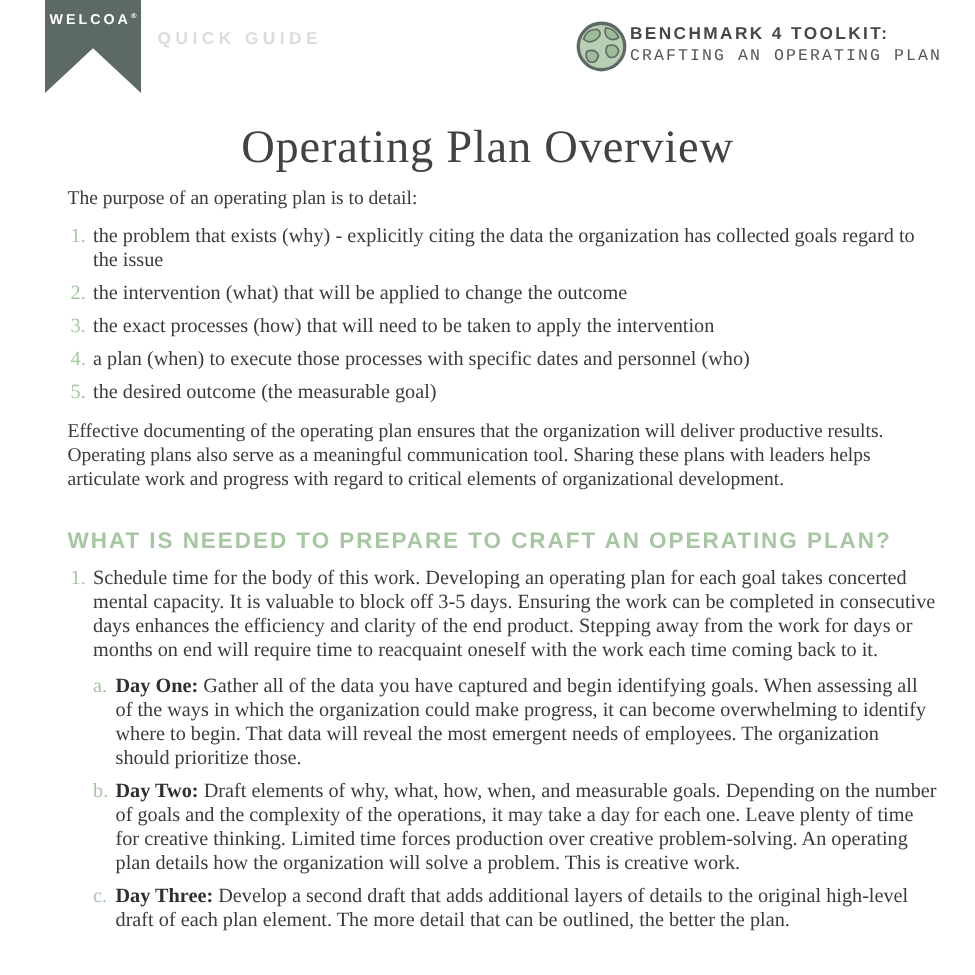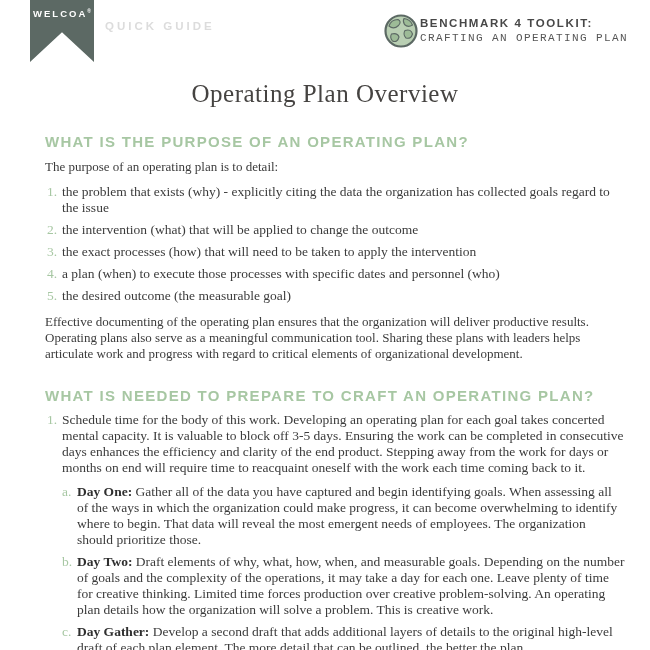--- a/index.html
+++ b/index.html
@@ -65,21 +65,21 @@
     color: #565656;
     margin-top: 2px;
   }
 
   
   .page-title {
     margin: 18px 0 0;
     text-align: center;
     font-family: "Liberation Serif", serif;
     font-weight: normal;
-    font-size: 25px;
+    font-size: 31px;
     color: #454341;
     letter-spacing: 0.5px;
   }
 
   
   .content { margin: 0 25px 0 45px; }
   .sec-heading {
     margin: 25px 0 0;
     font-family: "Liberation Sans", sans-serif;
     font-weight: bold;
@@ -149,21 +149,20 @@
         <div class="toolkit-title">BENCHMARK 4 TOOLKIT:</div>
         <div class="toolkit-subtitle">CRAFTING AN OPERATING PLAN</div>
       </div>
     </div>
   </div>
 
   <h1 class="page-title">Operating Plan Overview</h1>
 
   <div class="content">
 
-    <h2 class="sec-heading">WHAT IS THE PURPOSE OF AN OPERATING PLAN?</h2>
     <p class="body-text">The purpose of an operating plan is to detail:</p>
 
     <div class="num-list">
       <div class="num-item">
         <span class="num">1.</span>
         <span class="itm-text">the problem that exists (why) - explicitly citing the data the organization has collected goals regard to the issue</span>
       </div>
       <div class="num-item">
         <span class="num">2.</span>
         <span class="itm-text">the intervention (what) that will be applied to change the outcome</span>
@@ -196,19 +195,19 @@
         <div class="sub-item">
           <span class="letter">a.</span>
           <span class="sub-text"><span class="day-label">Day One:</span> <span>Gather all of the data you have captured and begin identifying goals. When assessing all of the ways in which the organization could make progress, it can become overwhelming to identify where to begin. That data will reveal the most emergent needs of employees. The organization should prioritize those.</span></span>
         </div>
         <div class="sub-item">
           <span class="letter">b.</span>
           <span class="sub-text"><span class="day-label">Day Two:</span> <span>Draft elements of why, what, how, when, and measurable goals. Depending on the number of goals and the complexity of the operations, it may take a day for each one. Leave plenty of time for creative thinking. Limited time forces production over creative problem-solving. An operating plan details how the organization will solve a problem. This is creative work.</span></span>
         </div>
         <div class="sub-item">
           <span class="letter">c.</span>
-          <span class="sub-text"><span class="day-label">Day Gather:</span> <span>Develop a second draft that adds additional layers of details to the original high-level draft of each plan element. The more detail that can be outlined, the better the plan.</span></span>
+          <span class="sub-text"><span class="day-label">Day Three:</span> <span>Develop a second draft that adds additional layers of details to the original high-level draft of each plan element. The more detail that can be outlined, the better the plan.</span></span>
         </div>
       </div>
     </div>
 
   </div>
 </div>
 
 </body></html>

